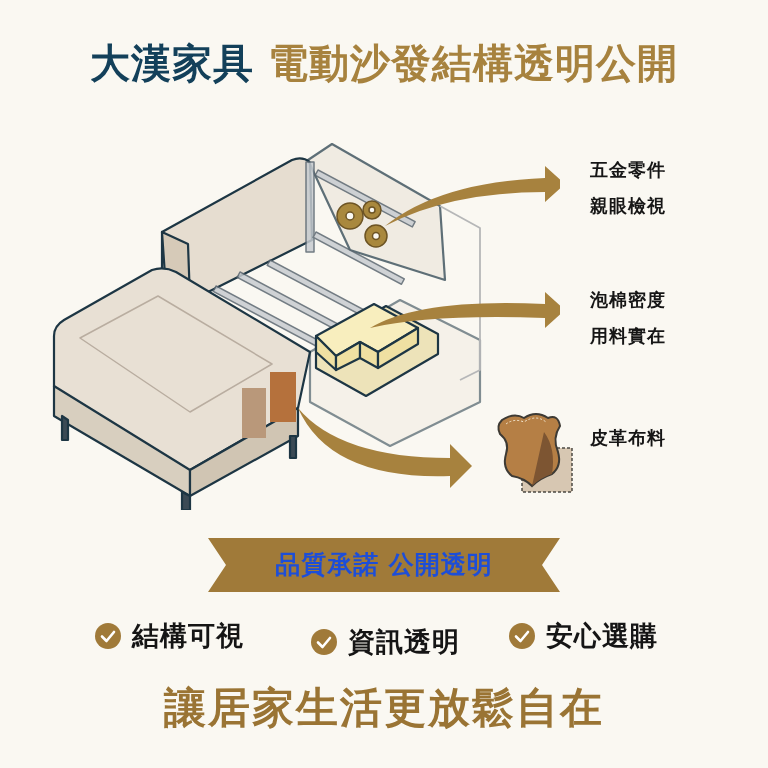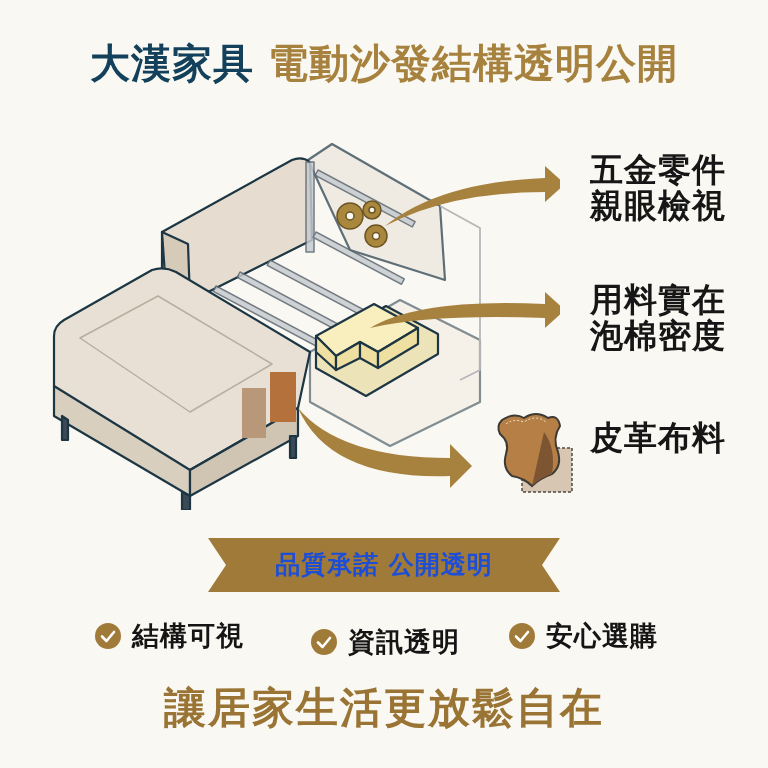--- a/index.html
+++ b/index.html
@@ -11,21 +11,21 @@
     }
     .title {
       position: absolute; top: 36px; left: 0; width: 768px;
       text-align: center; font-size: 40px; font-weight: bold; letter-spacing: 1px;
       white-space: nowrap;
     }
     .title .brand { color: #13405a; }
     .title .headline { color: #a7823e; margin-left: 14px; }
     .illustration { position: absolute; left: 40px; top: 140px; width: 520px; height: 370px; }
     .feature {
-      position: absolute; left: 590px; font-size: 33px; font-weight: bold; color: #161616;
+      position: absolute; left: 590px; font-size: 18px; font-weight: bold; color: #161616;
       line-height: 36px; letter-spacing: 1px;
     }
     .feature .line { display: block; }
     .f1 { top: 152px; }
     .f2 { top: 282px; }
     .f3 { top: 420px; }
     .banner {
       position: absolute; left: 208px; top: 536px; width: 352px; height: 58px;
     }
     .banner svg { position: absolute; left: 0; top: 0; }
@@ -119,22 +119,22 @@
   <path d="M10 12 Q22 4 32 10 Q44 2 56 10 Q66 6 68 18 Q60 30 66 44 Q70 58 60 66 Q48 70 40 78 Q32 70 20 68 Q10 60 14 46 Q18 34 8 26 Q4 18 10 12 Z" fill="#b57f45" stroke="#3d3a34" stroke-width="2"></path>
   <path d="M52 24 Q64 40 60 66 Q48 70 40 78 Z" fill="#7d5532"></path>
   <path d="M14 16 Q22 10 32 14 Q44 6 54 14" fill="none" stroke="#f4e8d2" stroke-width="1" stroke-dasharray="2 2"></path>
 </svg>
 
 <div class="feature f1">
   <span class="line">五金零件</span>
   <span class="line">親眼檢視</span>
 </div>
 <div class="feature f2">
+  <span class="line">泡棉密度</span>
   <span class="line">用料實在</span>
-  <span class="line">泡棉密度</span>
 </div>
 <div class="feature f3">
   <span class="line">皮革布料</span>
 </div>
 
 <div class="banner">
   <svg width="352" height="58" viewBox="0 0 352 58">
     <path d="M0 2 L352 2 L334 29 L352 56 L0 56 L18 29 Z" fill="#a07a39"></path>
   </svg>
   <div class="banner-text">品質承諾 公開透明</div>

